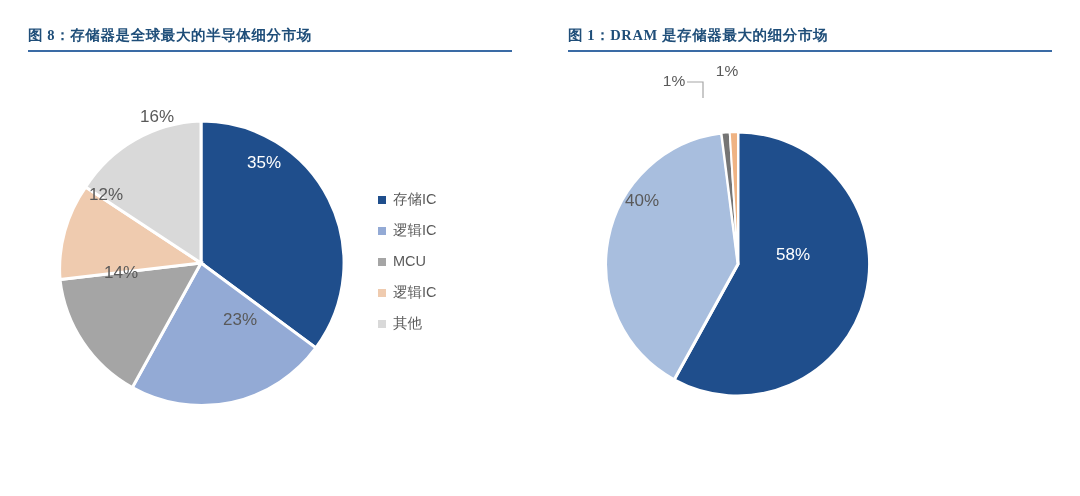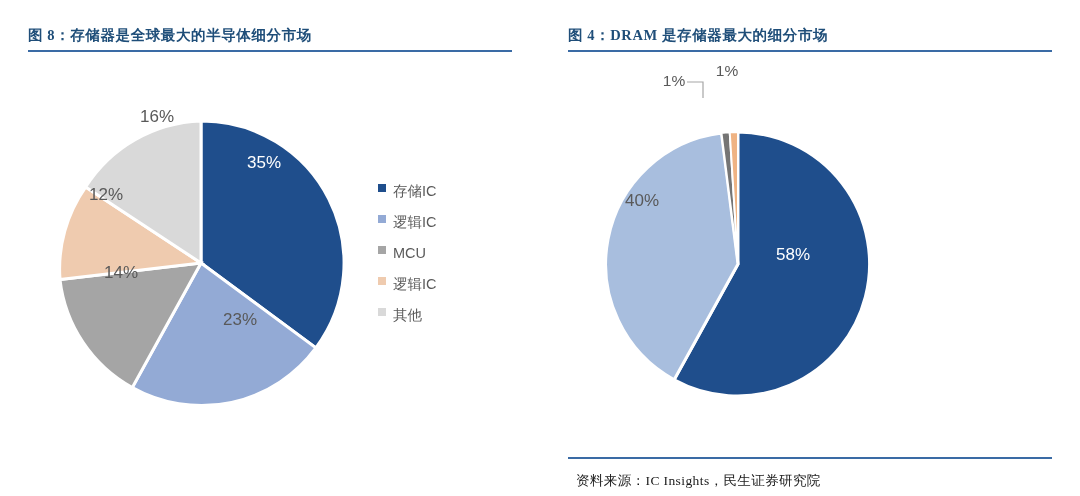--- a/index.html
+++ b/index.html
@@ -52,21 +52,21 @@
 
   
   .legend {
     position: absolute;
     display: flex;
     flex-direction: column;
   }
   .legend-l { left: 378px; top: 172px; }
   .legend-item {
     display: flex;
-    align-items: flex-start;
+    align-items: center;
     white-space: nowrap;
   }
   .legend-l .legend-item { height: 31px; }
   .legend-swatch {
     width: 8px; height: 8px;
     margin-right: 7px;
     flex: 0 0 auto;
   }
   .legend-label {
     font-size: 14.5px;
@@ -158,21 +158,21 @@
         <span class="legend-swatch" style="background:#D9D9D9"></span>
         <span class="legend-label">其他</span>
       </div>
     </div>
 
   </div>
 
   <div class="panel">
 
     <div class="fig-title-wrap">
-      <div class="fig-title">图 4：DRAM 是存储器最大的细分市场</div>
+      <div class="fig-title">图 1：DRAM 是存储器最大的细分市场</div>
       <div class="title-rule"></div>
     </div>
 
     <div class="chart-area">
       <svg width="540" height="380" viewBox="0 0 540 380">
         <g>
 
           <path fill="#1F4E8C" stroke="#ffffff" stroke-width="3" d="M 198 204 L 198 72 A 132 132 0 1 1 134.14 319.76 Z"></path>
 
           <path fill="#A8BEDE" stroke="#ffffff" stroke-width="3" d="M 198 204 L 134.14 319.76 A 132 132 0 0 1 181.48 73.04 Z"></path>
@@ -186,18 +186,14 @@
         </g>
         <g>
           <text class="slice-label light" x="253" y="200" text-anchor="middle">58%</text>
           <text class="slice-label dark" x="102" y="146" text-anchor="middle">40%</text>
           <text class="slice-label small" x="134" y="26" text-anchor="middle">1%</text>
           <text class="slice-label small" x="187" y="16" text-anchor="middle">1%</text>
         </g>
       </svg>
     </div>
 
-    <div class="footer-wrap">
-      <div class="footer-rule"></div>
-      <div class="footer-text">资料来源：IC Insights，民生证券研究院</div>
-    </div>
   </div>
 </div>
 
 </body></html>

